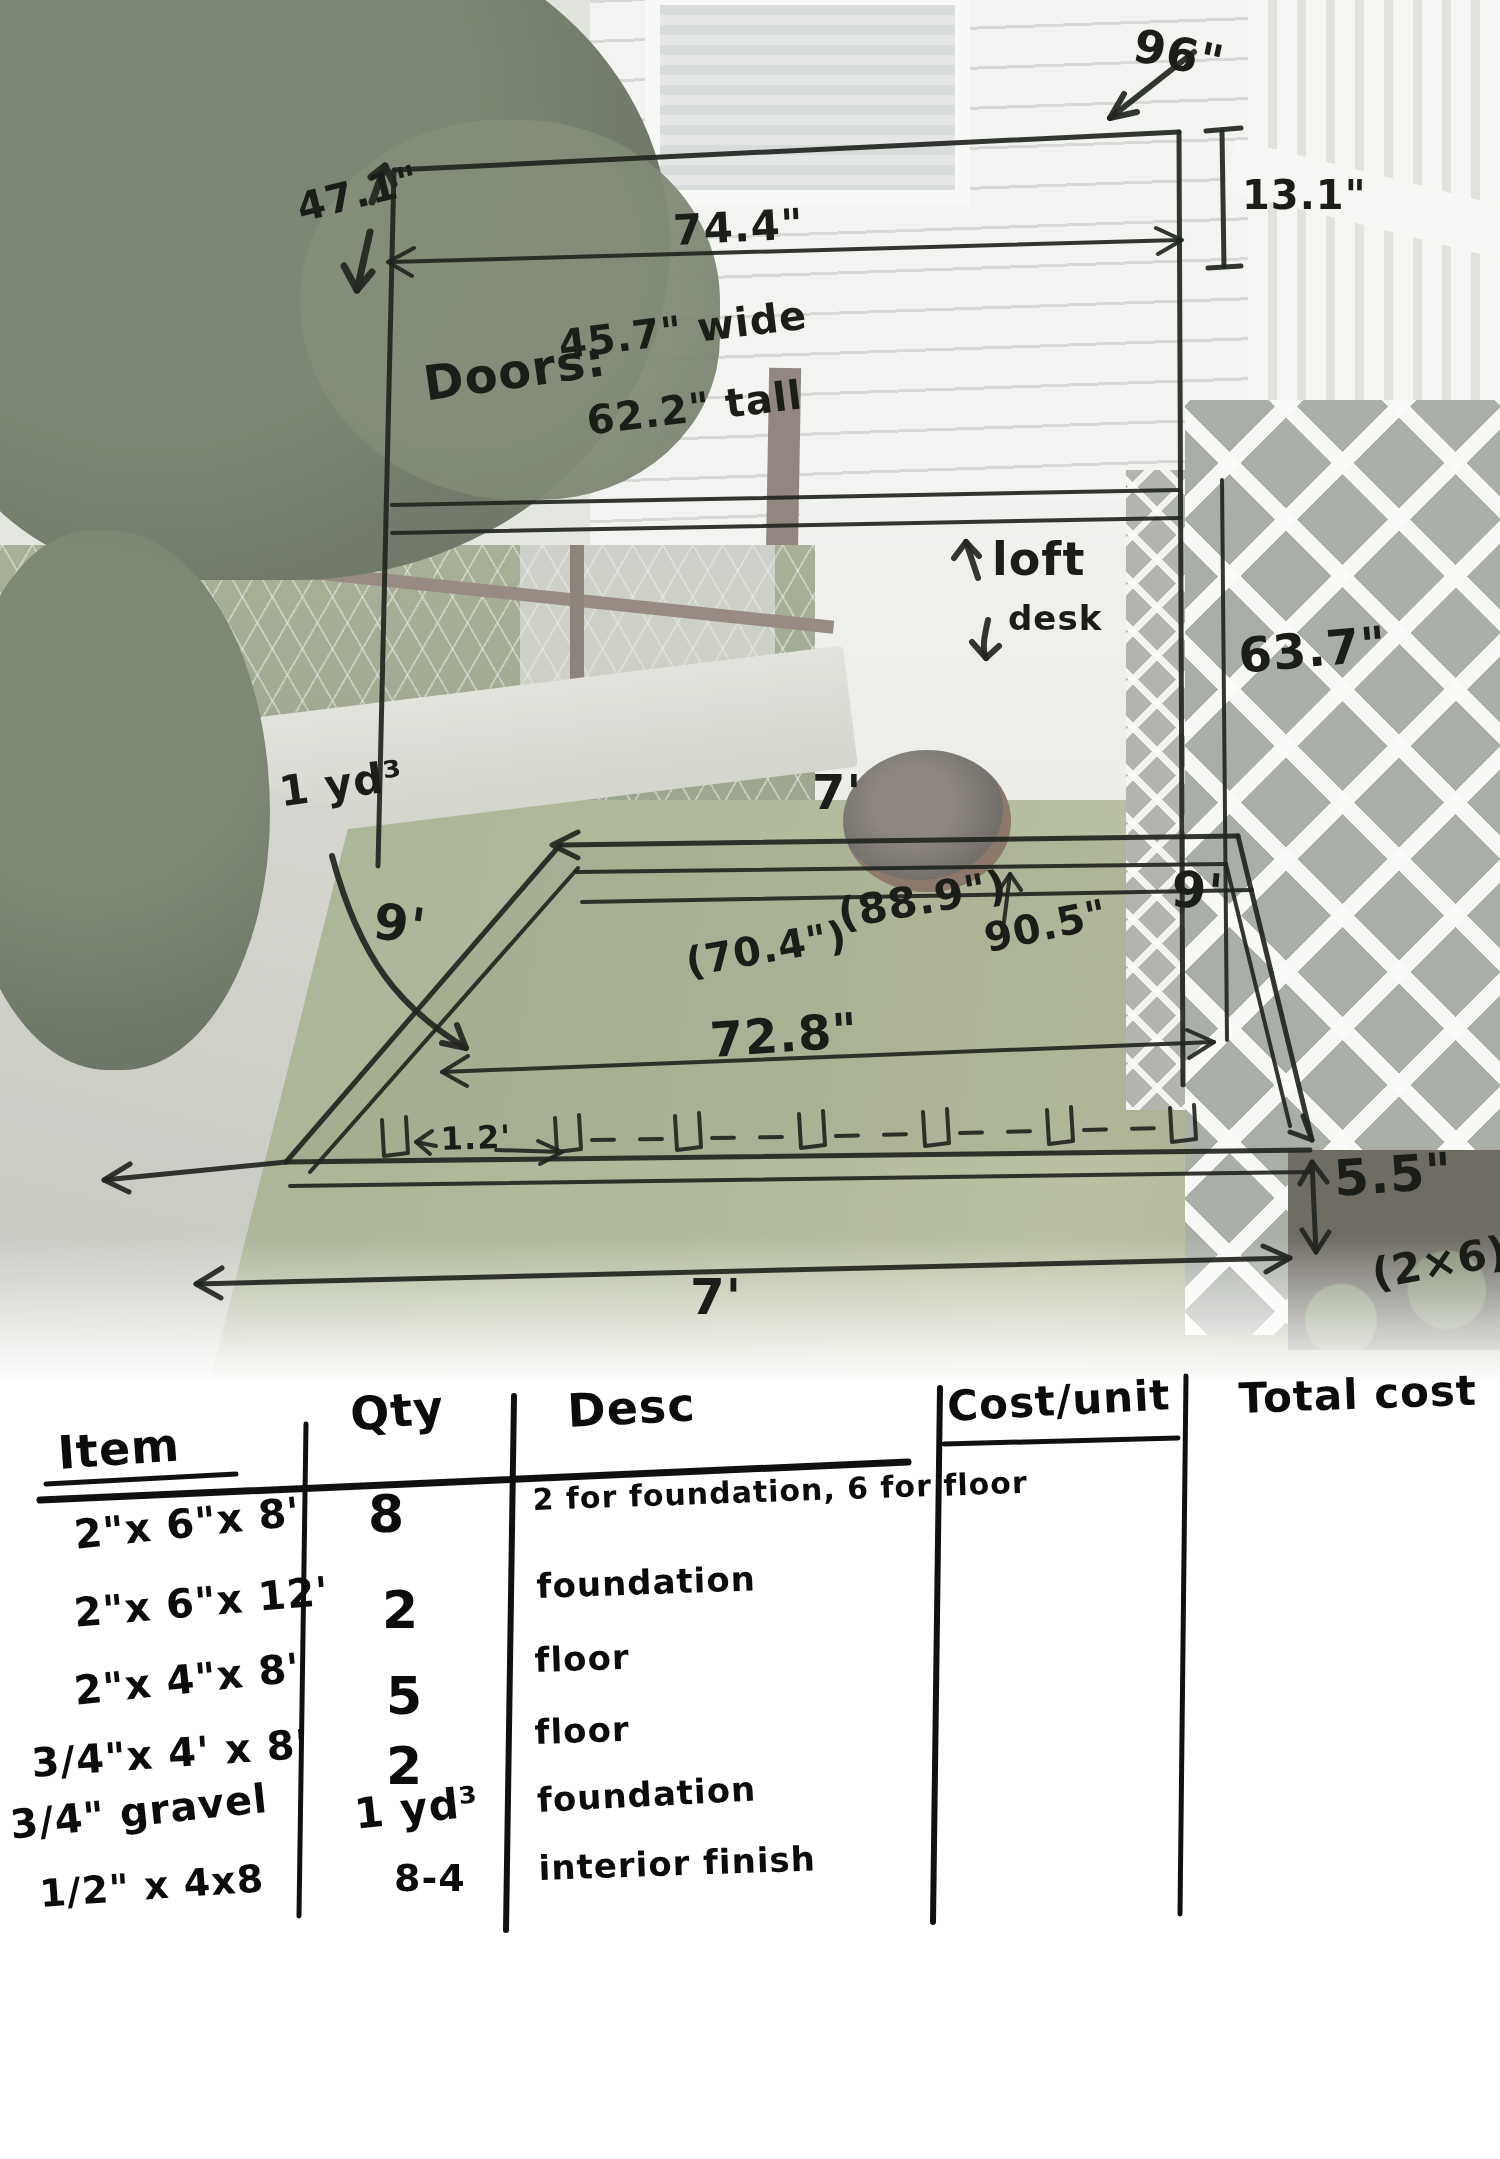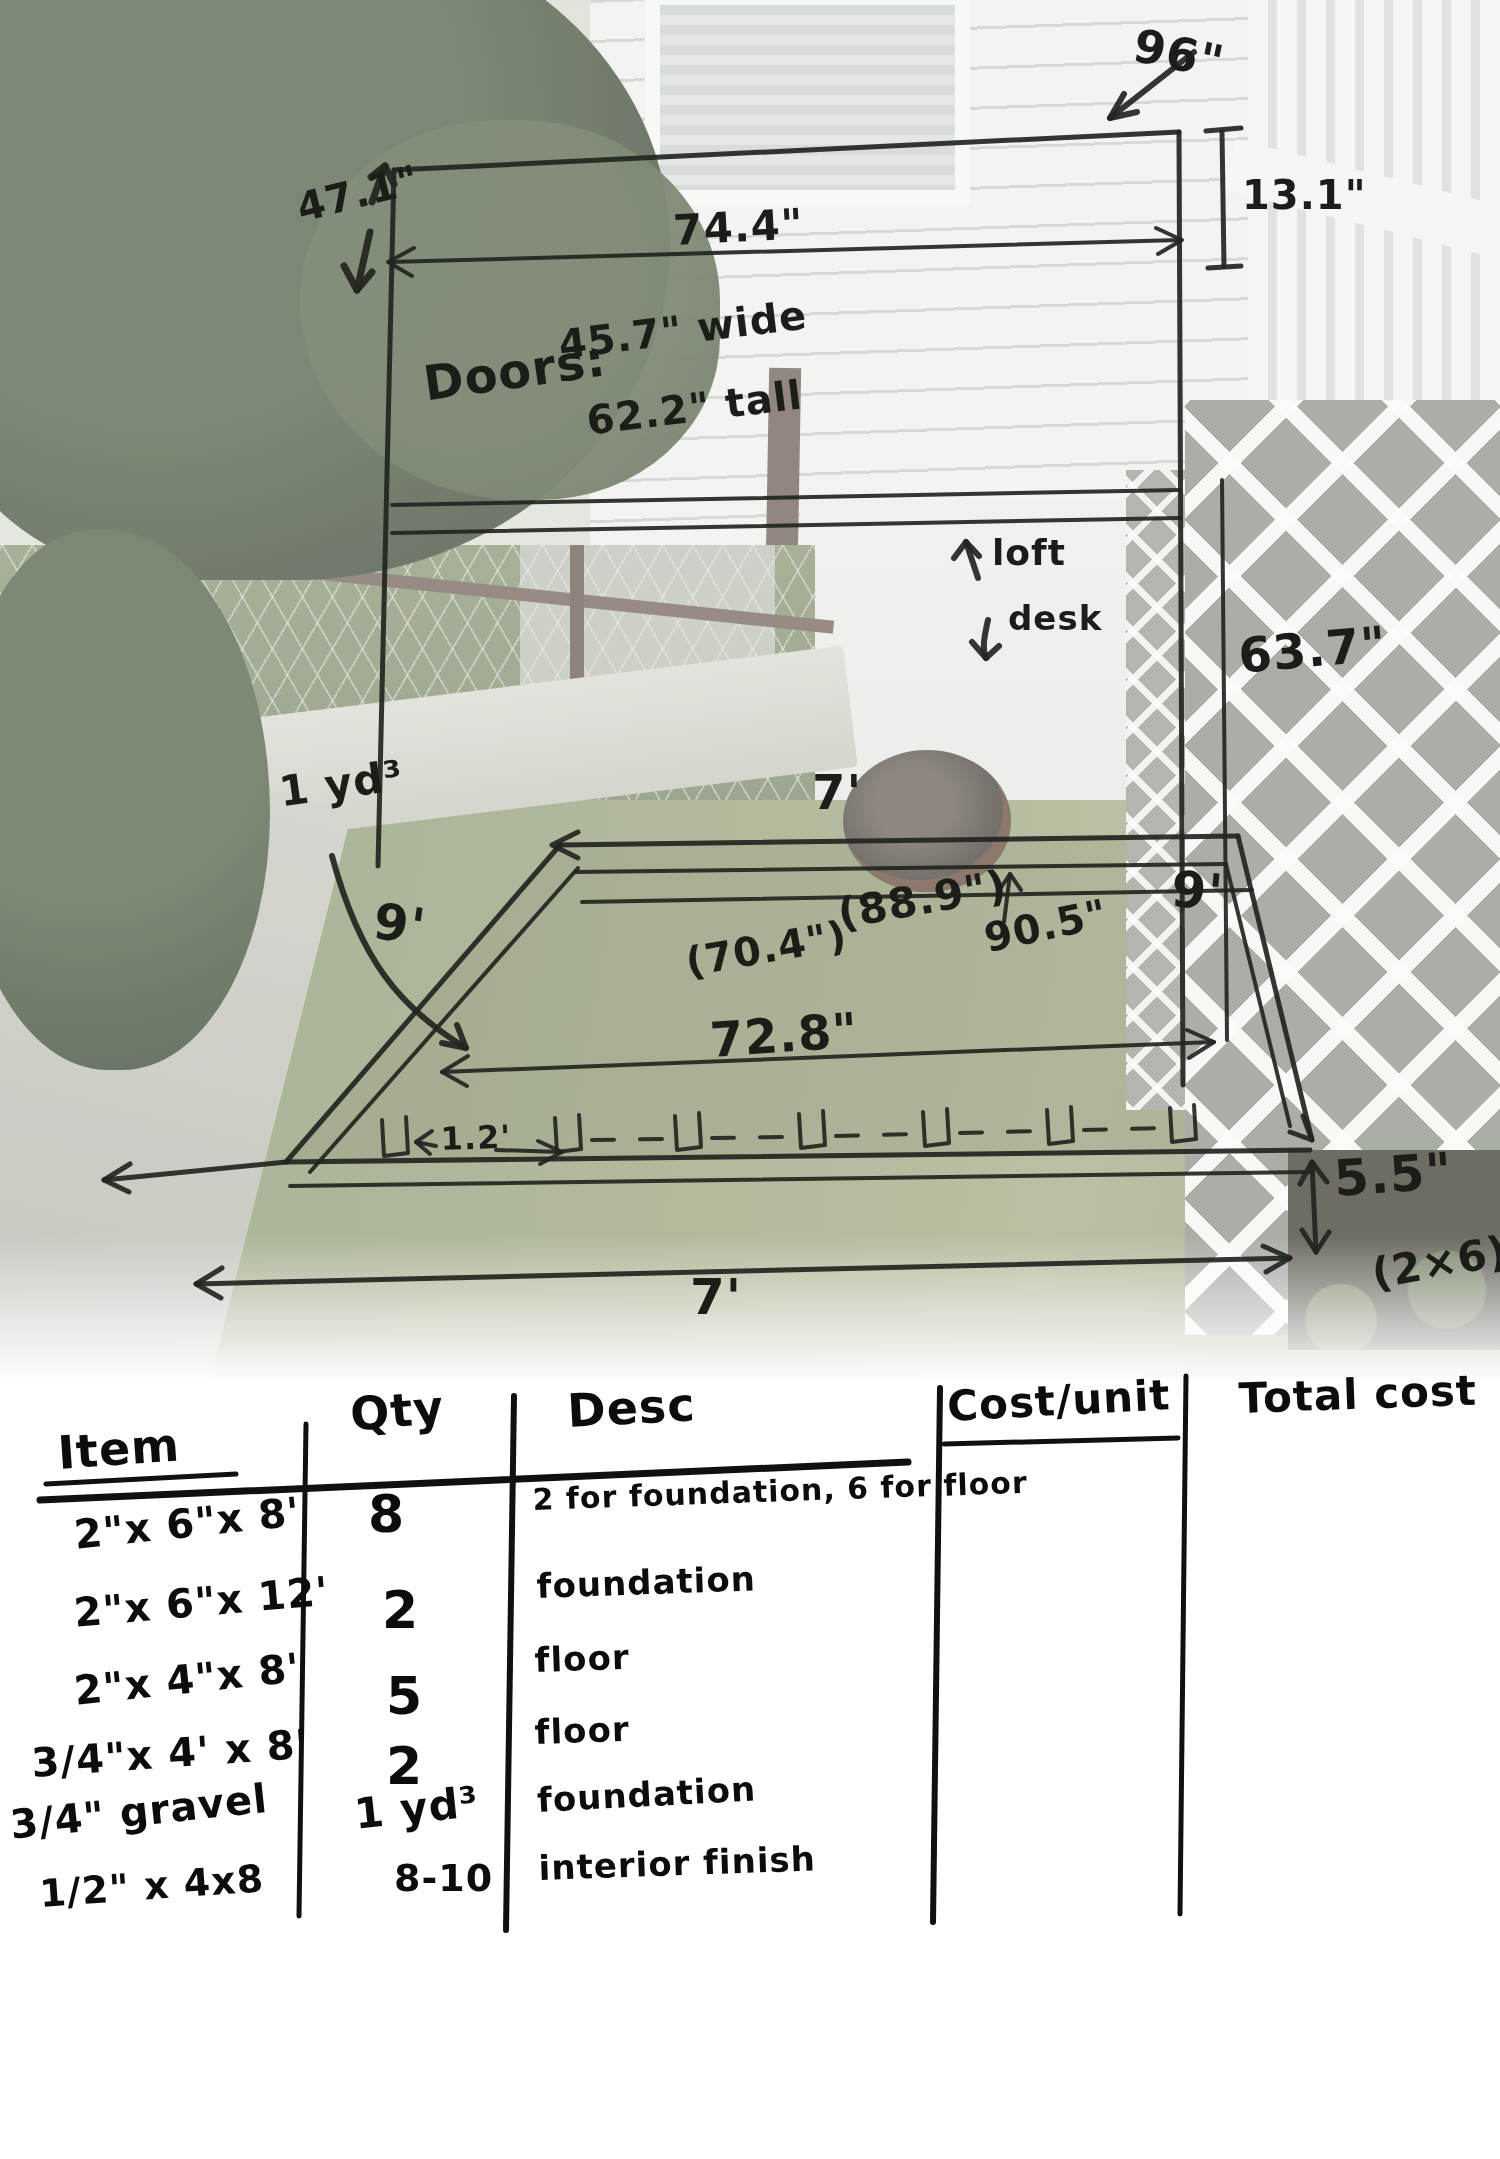--- a/index.html
+++ b/index.html
@@ -199,21 +199,21 @@
     </g>
   </svg>
 
   <div class="hw" style="left:292px;top:186px;font-size:40px;transform:rotate(-14deg)">47.1"</div>
   <div class="hw" style="left:672px;top:206px;font-size:42px;transform:rotate(-3deg)">74.4"</div>
   <div class="hw" style="left:1140px;top:18px;font-size:46px;transform:rotate(12deg)">96"</div>
   <div class="hw" style="left:1242px;top:172px;font-size:40px">13.1"</div>
   <div class="hw" style="left:420px;top:356px;font-size:48px;transform:rotate(-8deg)">Doors:</div>
   <div class="hw" style="left:556px;top:322px;font-size:40px;transform:rotate(-7deg)">45.7" wide</div>
   <div class="hw" style="left:584px;top:398px;font-size:40px;transform:rotate(-7deg)">62.2" tall</div>
-  <div class="hw" style="left:992px;top:532px;font-size:36px">loft</div>
+  <div class="hw" style="left:992px;top:532px;font-size:46px">loft</div>
   <div class="hw" style="left:1008px;top:598px;font-size:34px">desk</div>
   <div class="hw" style="left:1236px;top:628px;font-size:48px;transform:rotate(-5deg)">63.7"</div>
   <div class="hw" style="left:276px;top:768px;font-size:42px;transform:rotate(-8deg)">1 yd³</div>
   <div class="hw" style="left:812px;top:764px;font-size:48px">7'</div>
   <div class="hw" style="left:378px;top:892px;font-size:50px;transform:rotate(8deg)">9'</div>
   <div class="hw" style="left:1174px;top:860px;font-size:50px;transform:rotate(5deg)">9'</div>
   <div class="hw" style="left:682px;top:940px;font-size:40px;transform:rotate(-10deg)">(70.4")</div>
   <div class="hw" style="left:834px;top:890px;font-size:42px;transform:rotate(-10deg)">(88.9")</div>
   <div class="hw" style="left:980px;top:916px;font-size:40px;transform:rotate(-12deg)">90.5"</div>
   <div class="hw" style="left:708px;top:1012px;font-size:48px;transform:rotate(-4deg)">72.8"</div>
@@ -249,18 +249,18 @@
       <div class="hw tw" style="left:386px;top:1736px;font-size:52px">2</div>
       <div class="hw tw" style="left:534px;top:1712px;font-size:34px;transform:rotate(-2deg)">floor</div>
     </div>
     <div>
       <div class="hw tw" style="left:8px;top:1802px;font-size:40px;transform:rotate(-6deg)">3/4" gravel</div>
       <div class="hw tw" style="left:352px;top:1790px;font-size:42px;transform:rotate(-6deg)">1 yd³</div>
       <div class="hw tw" style="left:536px;top:1780px;font-size:34px;transform:rotate(-3deg)">foundation</div>
     </div>
     <div>
       <div class="hw tw" style="left:38px;top:1872px;font-size:38px;transform:rotate(-4deg)">1/2" x 4x8</div>
-      <div class="hw tw" style="left:394px;top:1856px;font-size:38px">8-10</div>
+      <div class="hw tw" style="left:394px;top:1856px;font-size:38px">8-4</div>
       <div class="hw tw" style="left:538px;top:1848px;font-size:34px;transform:rotate(-2deg)">interior finish</div>
     </div>
   </div>
 
 </div>
 
 </body></html>

